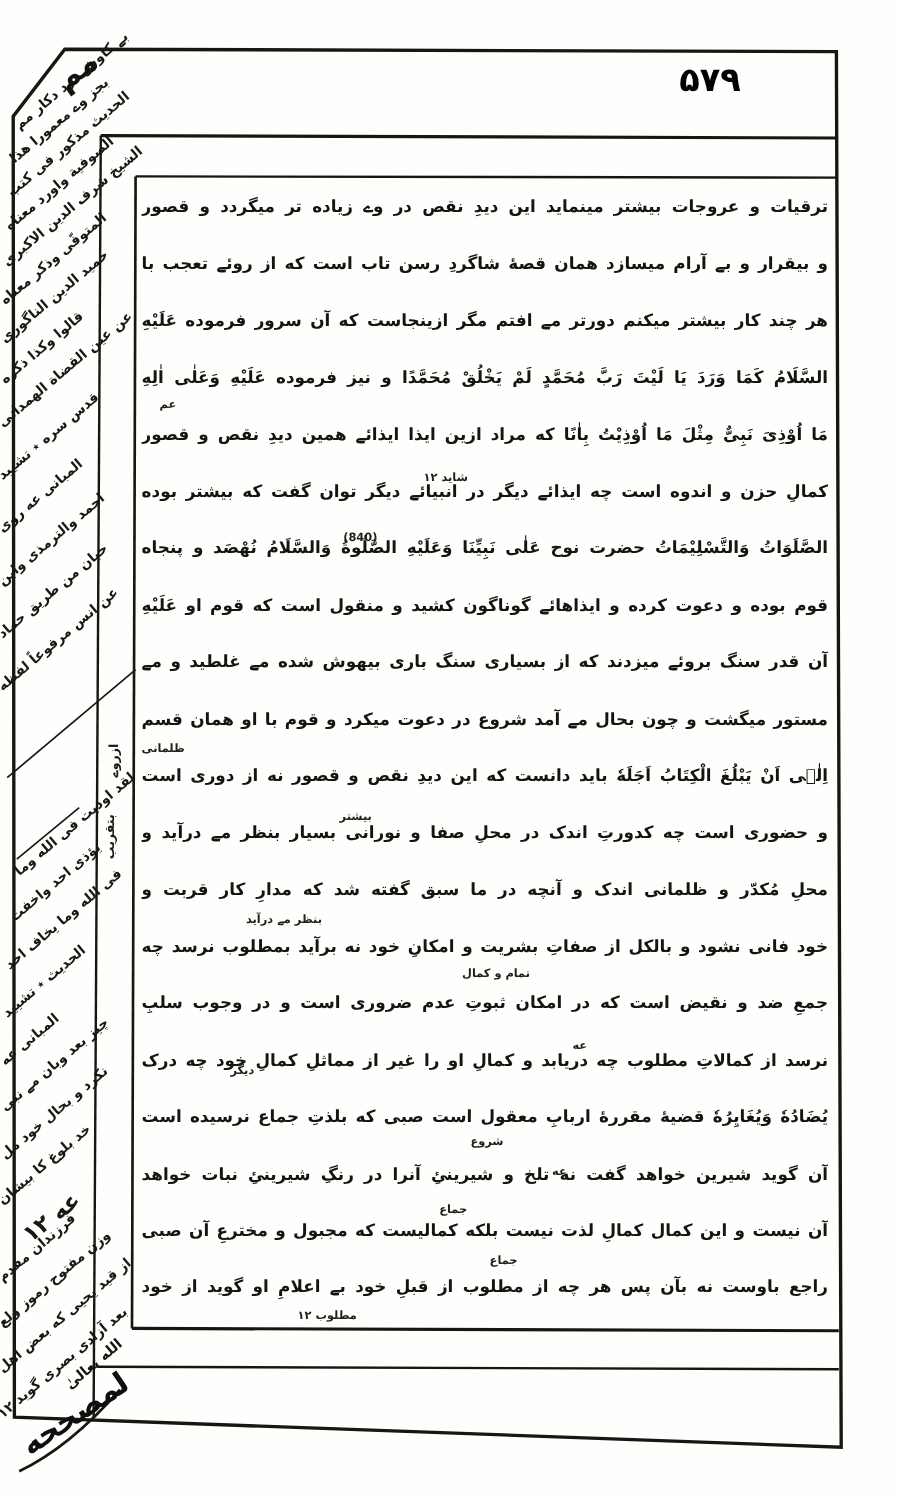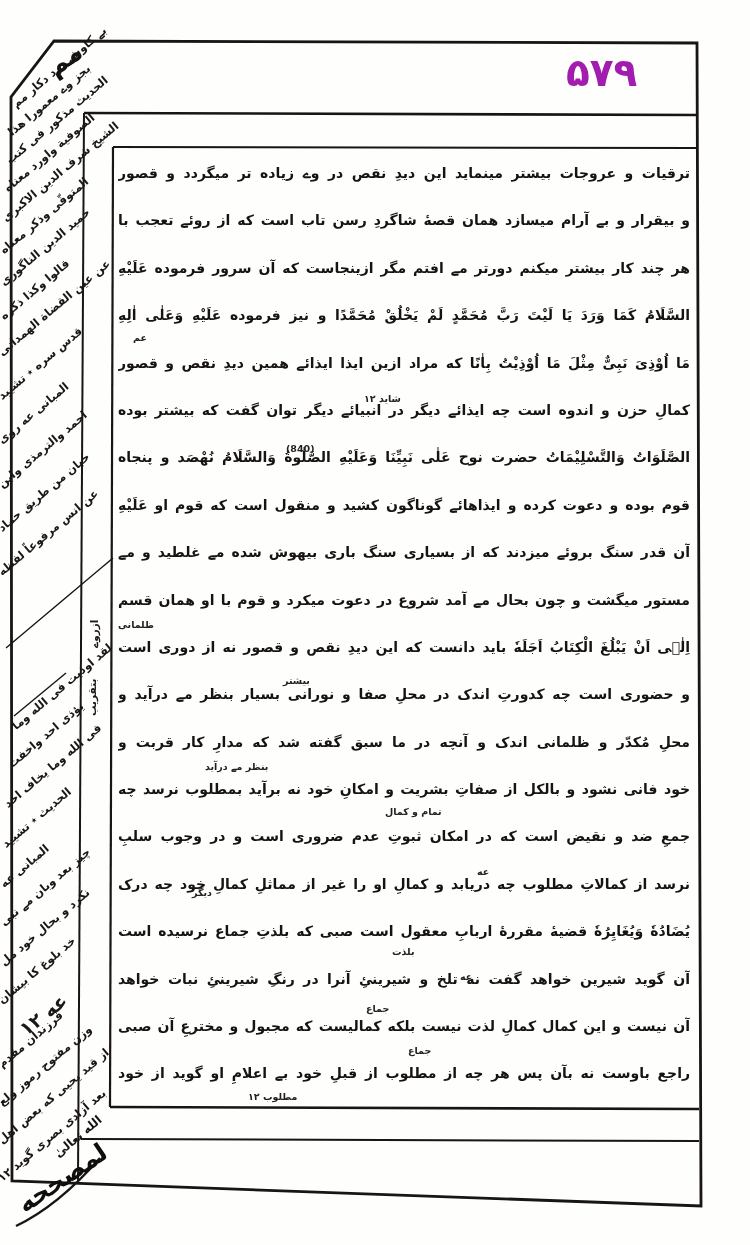--- a/index.html
+++ b/index.html
@@ -5,22 +5,22 @@
   html,body{margin:0;padding:0;background:#ffffff;}
   body{
     width:750px;height:1245px;position:relative;overflow:hidden;
     font-family:"DejaVu Sans",sans-serif;color:#1a1714;
   }
   .paper{position:absolute;inset:0;background:#fefefd;}
   svg.frame{position:absolute;left:0;top:0;width:750px;height:1245px;pointer-events:none;}
 
   
   .page-number{
-    position:absolute;left:566px;top:50px;font-size:39px;font-weight:700;
-    letter-spacing:4px;direction:rtl;color:#a21caf;
+    position:absolute;left:566px;top:50px;font-size:28px;font-weight:700;
+    letter-spacing:4px;direction:rtl;color:#000000;
   }
   .corner-mark{
     position:absolute;left:46px;top:44px;font-size:26px;font-weight:900;
     transform:rotate(-36deg);direction:rtl;color:#12100e;
   }
 
   
   .main-text{
     position:absolute;left:118px;top:150px;width:572px;direction:rtl;
   }
@@ -103,29 +103,29 @@
   <div class="tline">خود فانی نشود و بالكل از صفاتِ بشریت و امكانِ خود نه برآید بمطلوب نرسد چه جمع او با مطلوب از قبیلِ</div>
   <div class="tline">جمعِ ضد و نقیض است كه در امكان ثبوتِ عدم ضروری است و در وجوب سلبِ عدم ضروری و تا بمطلوب</div>
   <div class="tline">نرسد از كمالاتِ مطلوب چه دریابد و كمالِ او را غیر از مماثلِ كمالِ خود چه درک كند لَا یُدْرَكُ الشَّیْءُ بِمَا</div>
   <div class="tline">یُضَادُهٗ وَیُغَایِرُهٗ قضیهٔ مقررهٔ اربابِ معقول است صبی كه بلذتِ جماع نرسیده است اگر از كمالِ</div>
   <div class="tline">آن گوید شیرین خواهد گفت نه تلخ و شیرینئِ آنرا در رنگِ شیرینئِ نبات خواهد دانست كه وجدانئِ او غیرِ</div>
   <div class="tline">آن نیست و این كمال كمالِ لذت نیست بلكه كمالیست كه مجبول و مخترعِ آن صبی است كه فی الحقیقت</div>
   <div class="tline">راجع باوست نه بآن پس هر چه از مطلوب از قبلِ خود بے اعلامِ او گوید از خود گفته باشد و هر چه از و</div>
 </div>
 
 <span class="inote" style="left:133px;top:333px">عم</span>
-<span class="inote" style="left:364px;top:394px">شاید ۱۲</span>
+<span class="inote" style="left:353px;top:394px">شاید ۱۲</span>
 <span class="inote" style="left:286px;top:444px">(840)</span>
 <span class="inote" style="left:118px;top:620px">ظلمانی</span>
 <span class="inote" style="left:283px;top:676px">بیشتر</span>
 <span class="inote" style="left:205px;top:762px">بنظر مے درآید</span>
 <span class="inote" style="left:385px;top:807px">تمام و كمال</span>
 <span class="inote" style="left:192px;top:888px">دیگر</span>
 <span class="inote" style="left:477px;top:867px">عه</span>
-<span class="inote" style="left:392px;top:947px">بلذت</span>
+<span class="inote" style="left:392px;top:947px">شروع</span>
 <span class="inote" style="left:460px;top:972px">عه</span>
 <span class="inote" style="left:366px;top:1004px">جماع</span>
 <span class="inote" style="left:408px;top:1046px">جماع</span>
 <span class="inote" style="left:248px;top:1092px">مطلوب ۱۲</span>
 
 <div>
   <div class="mnote" style="left:14px;top:100px">بے کاوش درد دکار مم</div>
   <div class="mnote" style="left:10px;top:128px">بجز وے معمورا هذا</div>
   <div class="mnote" style="left:8px;top:156px">الحدیث مذکور فی کتب</div>
   <div class="mnote" style="left:6px;top:184px">الصوفیة واورد معناه</div>

